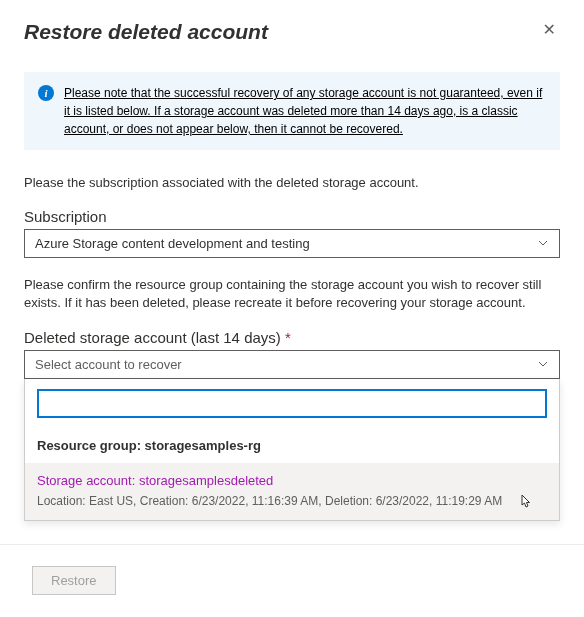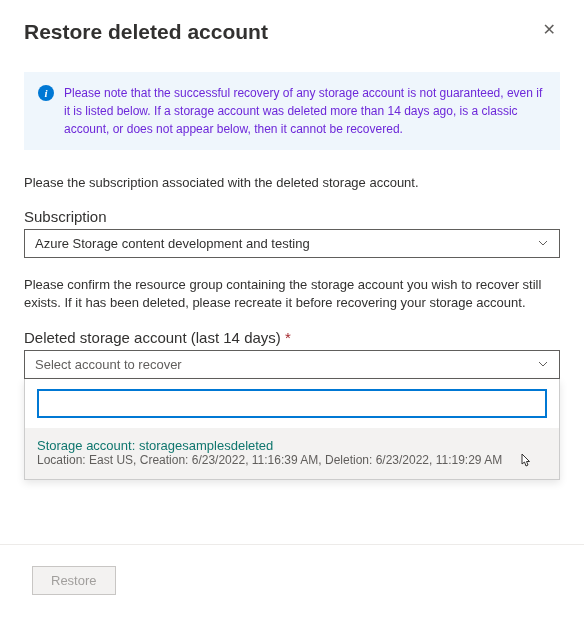--- a/index.html
+++ b/index.html
@@ -20,20 +20,21 @@
     .header {
       display: flex;
       justify-content: space-between;
       align-items: flex-start;
       margin-bottom: 28px;
     }
     .title {
       font-size: 21px;
       font-weight: 600;
       color: #323130;
+      font-style: italic;
     }
     .close-btn {
       font-size: 16px;
       color: #605e5c;
       cursor: pointer;
       padding: 2px 4px;
       line-height: 1;
     }
     .info-box {
       background: #eff6fc;
@@ -53,22 +54,23 @@
       justify-content: center;
       font-size: 11px;
       font-weight: bold;
       font-style: italic;
       font-family: Georgia, serif;
       flex-shrink: 0;
       margin-top: 1px;
     }
     .info-text {
       font-size: 12px;
-      color: #6d28d9;
+      color: #000000;
       line-height: 1.5;
+      text-decoration: underline;
     }
     .instruction {
       font-size: 13px;
       color: #323130;
       margin-bottom: 16px;
       line-height: 1.4;
     }
     .label {
       font-size: 15px;
       color: #323130;
@@ -123,21 +125,22 @@
       color: #323130;
     }
     .dropdown-option {
       padding: 10px 12px 12px 12px;
       background: #f3f2f1;
       cursor: pointer;
       position: relative;
     }
     .option-title {
       font-size: 13px;
-      color: #0f766e;
+      color: #a21caf;
+      margin-bottom: 6px;
     }
     .option-details {
       font-size: 12px;
       color: #605e5c;
     }
     .cursor {
       position: absolute;
       right: 26px;
       bottom: 6px;
       font-size: 14px;
@@ -207,20 +210,21 @@
     <svg width="12" height="12" viewBox="0 0 12 12">
         <path d="M2 4 L6 8 L10 4" stroke="#605e5c" stroke-width="1" fill="none"></path>
       </svg>
   </span>
 </div>
 
 <div class="dropdown-panel">
   <div class="dropdown-search-wrap">
     <input class="dropdown-search" type="text" style="">
   </div>
+  <div class="dropdown-group">Resource group: storagesamples-rg</div>
   <div class="dropdown-option">
     <div class="option-title">Storage account: storagesamplesdeleted</div>
     <div class="option-details">Location: East US, Creation: 6/23/2022, 11:16:39 AM, Deletion: 6/23/2022, 11:19:29 AM</div>
     <span class="cursor">
       <svg width="16" height="18" viewBox="0 0 16 18">
         <path d="M5 2 L5 12 L7.5 10 L9 14 L11 13 L9.5 9.5 L12.5 9.5 Z" fill="#fff" stroke="#323130" stroke-width="1"></path>
       </svg>
     </span>
   </div>
 </div>

